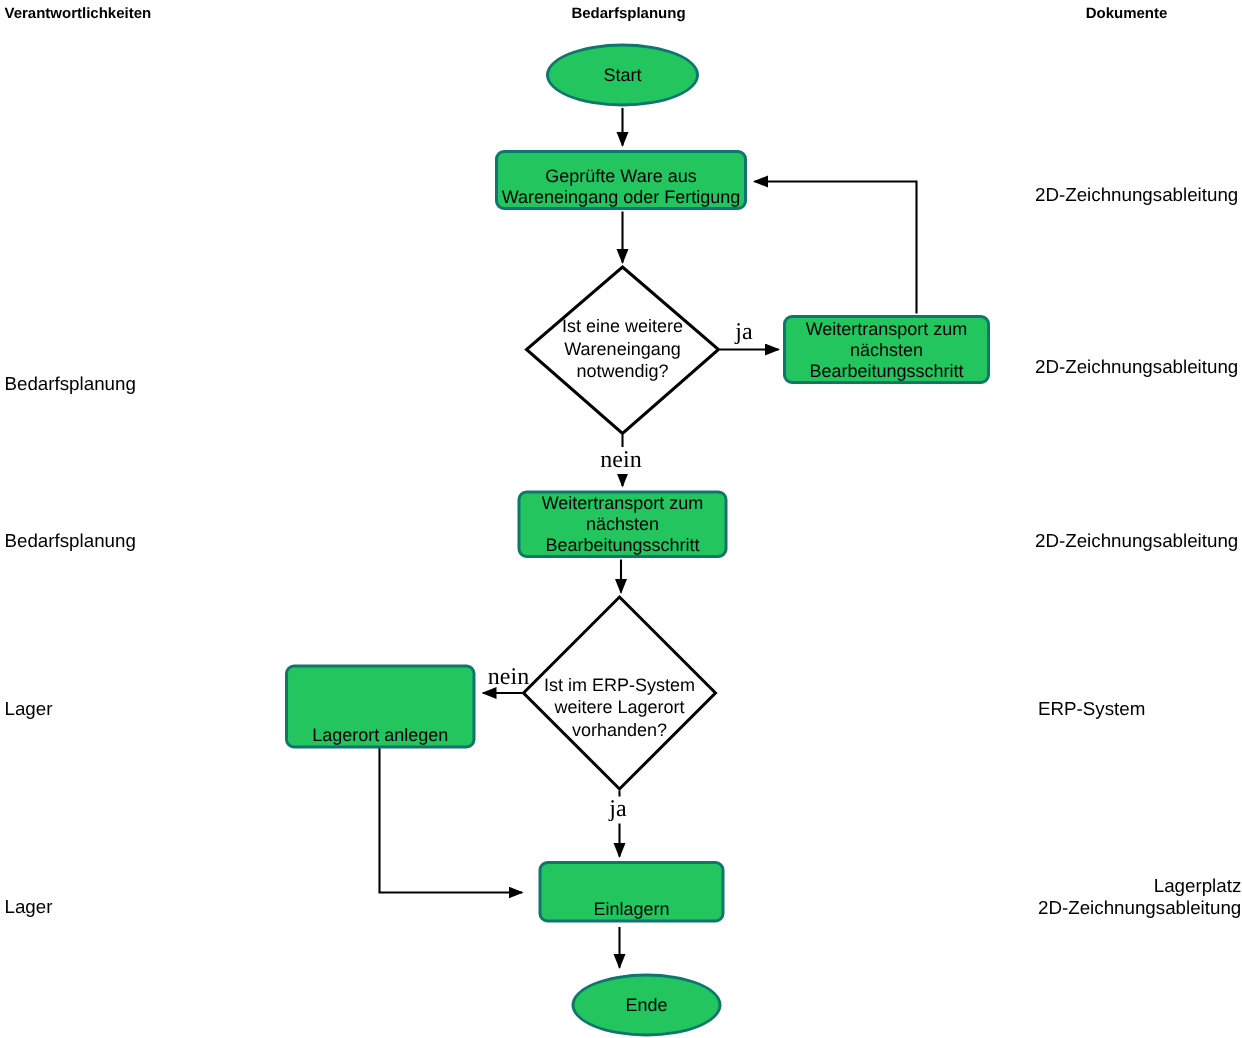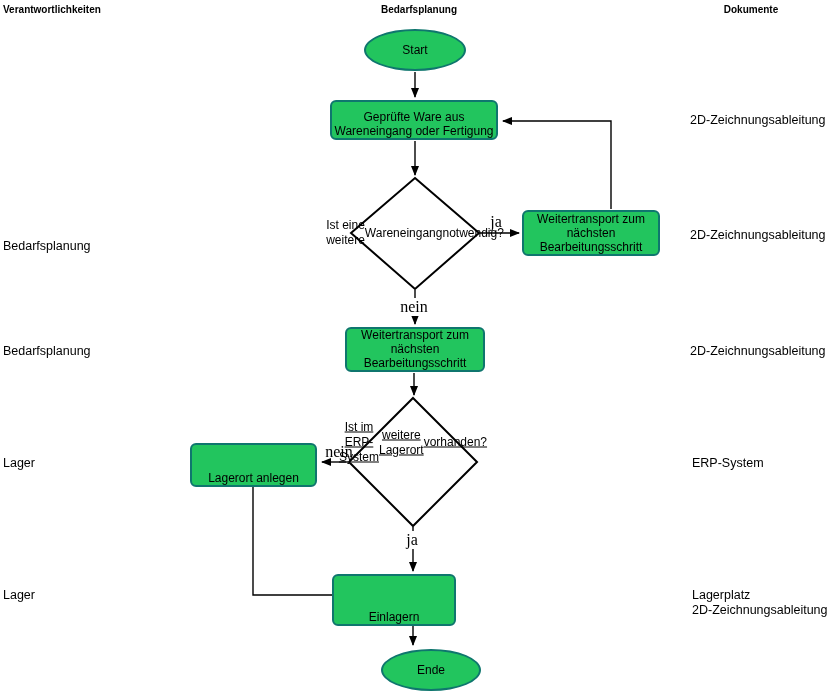--- a/index.html
+++ b/index.html
@@ -2,30 +2,30 @@
 <html><head>
 <meta charset="utf-8">
 <style>
   html,body{margin:0;padding:0;background:#ffffff;}
   #canvas{
     position:relative;width:828px;height:692px;background:#ffffff;
     font-family:"Liberation Sans",sans-serif;color:#000;overflow:hidden;
   }
   .hdr{position:absolute;top:4px;font-size:10px;font-weight:bold;white-space:nowrap;}
   .hdr-center{transform:translateX(-50%);}
-  .side-label{position:absolute;font-size:12.5px;white-space:nowrap;transform:translateY(-50%);line-height:14.5px;}
+  .side-label{position:absolute;font-size:12.5px;white-space:nowrap;transform:translateY(-50%);line-height:14.5px;margin-top:10px;}
   .node{
     position:absolute;box-sizing:border-box;border:2px solid #0f766e;background:#22c55e;
     display:flex;flex-direction:column;align-items:center;justify-content:center;
     font-size:12px;text-align:center;line-height:14px;
   }
   .rounded{border-radius:6px;justify-content:flex-end;}
   .ellipse{border-radius:50%;}
   .diamond-text{
-    position:absolute;display:flex;flex-direction:row;align-items:center;justify-content:center;
+    position:absolute;display:flex;flex-direction:column;align-items:center;justify-content:center;
     font-size:12px;text-align:center;line-height:15px;transform:translate(-50%,-50%);
   }
   .edge-label{
     position:absolute;font-size:16px;transform:translate(-50%,-50%);
     padding:0 2px;white-space:nowrap;font-family:Liberation Serif, serif;
   }
   .edge-label.on-line{background:#fff;}
   svg#connectors{position:absolute;left:0;top:0;}
   .node span{display:block;}
 </style>
@@ -40,21 +40,21 @@
 
   <div class="side-label" style="left:3px;top:246px;">Bedarfsplanung</div>
   <div class="side-label" style="left:3px;top:351px;">Bedarfsplanung</div>
   <div class="side-label" style="left:3px;top:463px;">Lager</div>
   <div class="side-label" style="left:3px;top:595px;">Lager</div>
 
   <div class="side-label" style="left:690px;top:120px;">2D-Zeichnungsableitung</div>
   <div class="side-label" style="left:690px;top:235px;">2D-Zeichnungsableitung</div>
   <div class="side-label" style="left:690px;top:351px;">2D-Zeichnungsableitung</div>
   <div class="side-label" style="left:692px;top:463px;">ERP-System</div>
-  <div class="side-label" style="left:692px;top:602px;">
+  <div class="side-label" style="left:692px;top:588px;text-align:right;">
     <span style="display:block;">Lagerplatz</span>
     <span style="display:block;">2D-Zeichnungsableitung</span>
   </div>
 
   <svg id="connectors" width="828" height="692" viewBox="0 0 828 692">
     <defs>
       <marker id="arrow" markerUnits="userSpaceOnUse" markerWidth="12" markerHeight="10" refX="9" refY="4" orient="auto">
         <path d="M0,0 L10,4 L0,8 Z" fill="#000"></path>
       </marker>
     </defs>
@@ -96,31 +96,31 @@
     <span>nächsten</span>
     <span>Bearbeitungsschritt</span>
   </div>
 
   <div class="node rounded" style="left:345px;top:327px;width:140px;height:45px;">
     <span>Weitertransport zum</span>
     <span>nächsten</span>
     <span>Bearbeitungsschritt</span>
   </div>
 
-  <div class="diamond-text" style="left:413px;top:442px;width:122px;text-decoration:underline;">
+  <div class="diamond-text" style="left:413px;top:472px;width:122px;">
     <span>Ist im ERP-System</span>
     <span>weitere Lagerort</span>
     <span>vorhanden?</span>
   </div>
 
-  <div class="node rounded" style="left:190px;top:443px;width:127px;height:44px;">
+  <div class="node rounded" style="left:190px;top:443px;width:127px;height:56px;">
     <span>Lagerort anlegen</span>
   </div>
 
-  <div class="node rounded" style="left:332px;top:574px;width:124px;height:52px;">
+  <div class="node rounded" style="left:359px;top:574px;width:124px;height:41px;">
     <span>Einlagern</span>
   </div>
 
   <div class="node ellipse" style="left:381px;top:649px;width:100px;height:42px;">
     <span>Ende</span>
   </div>
 
   <div class="edge-label" style="left:496px;top:222px;">ja</div>
   <div class="edge-label on-line" style="left:414px;top:307px;">nein</div>
   <div class="edge-label" style="left:339px;top:452px;">nein</div>

